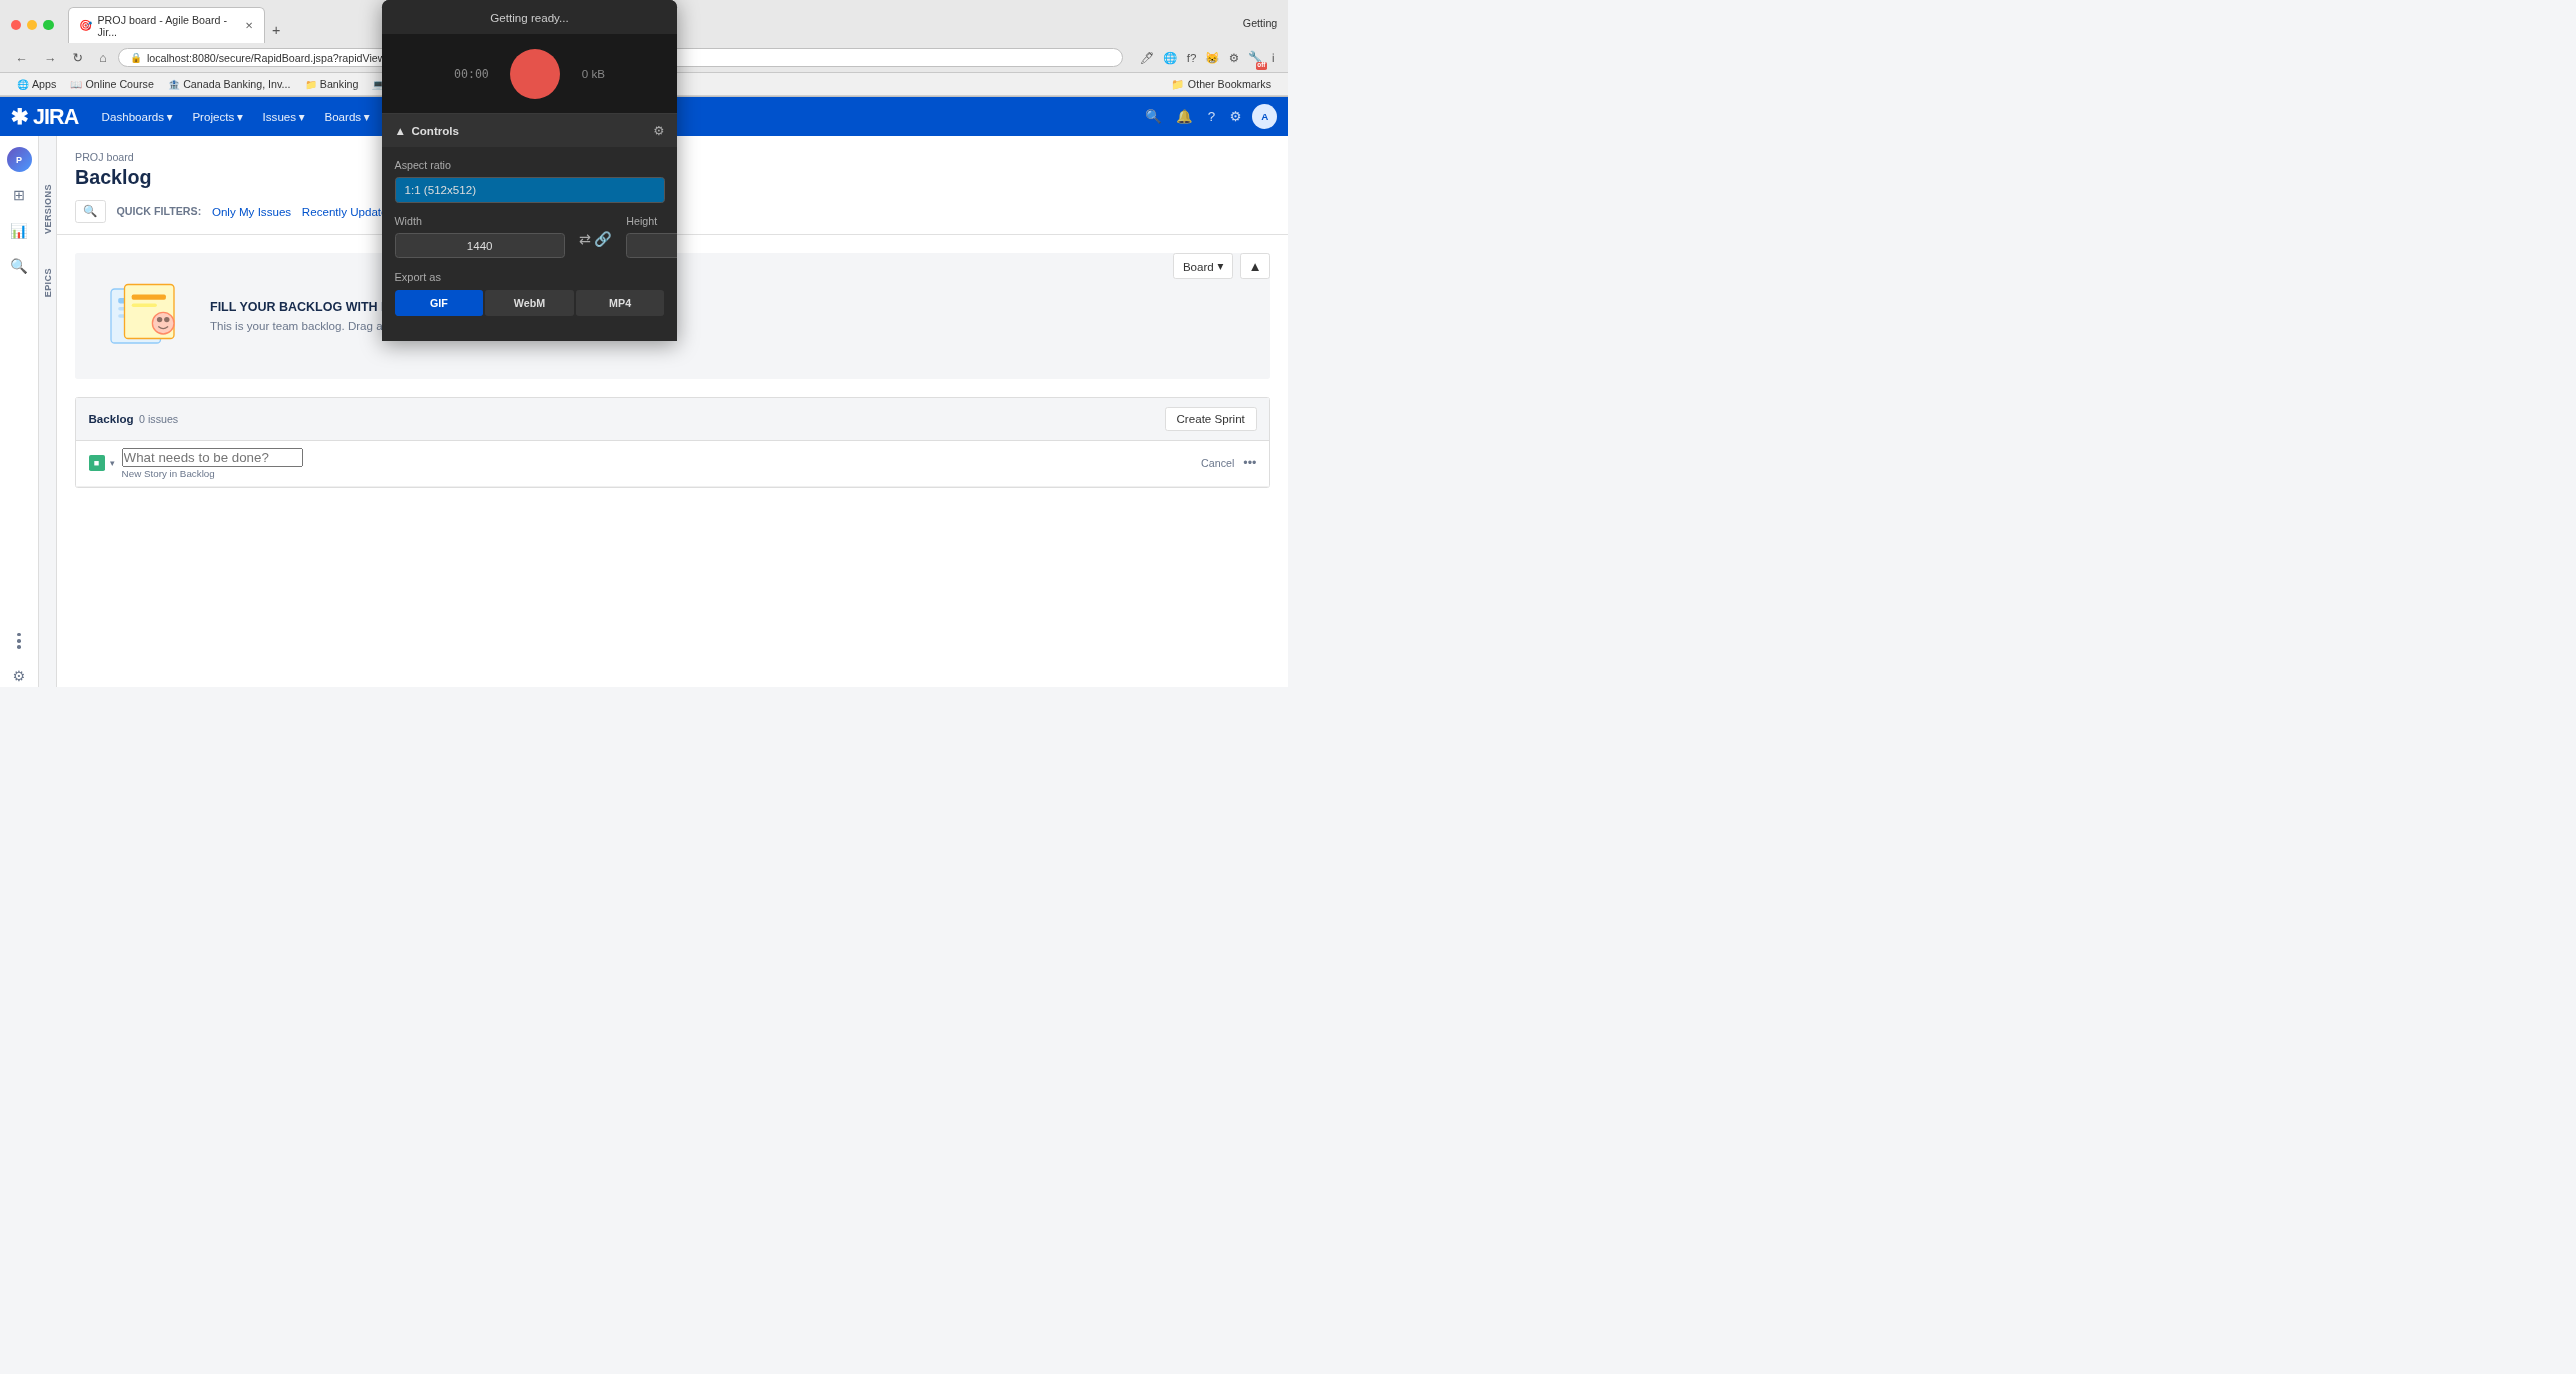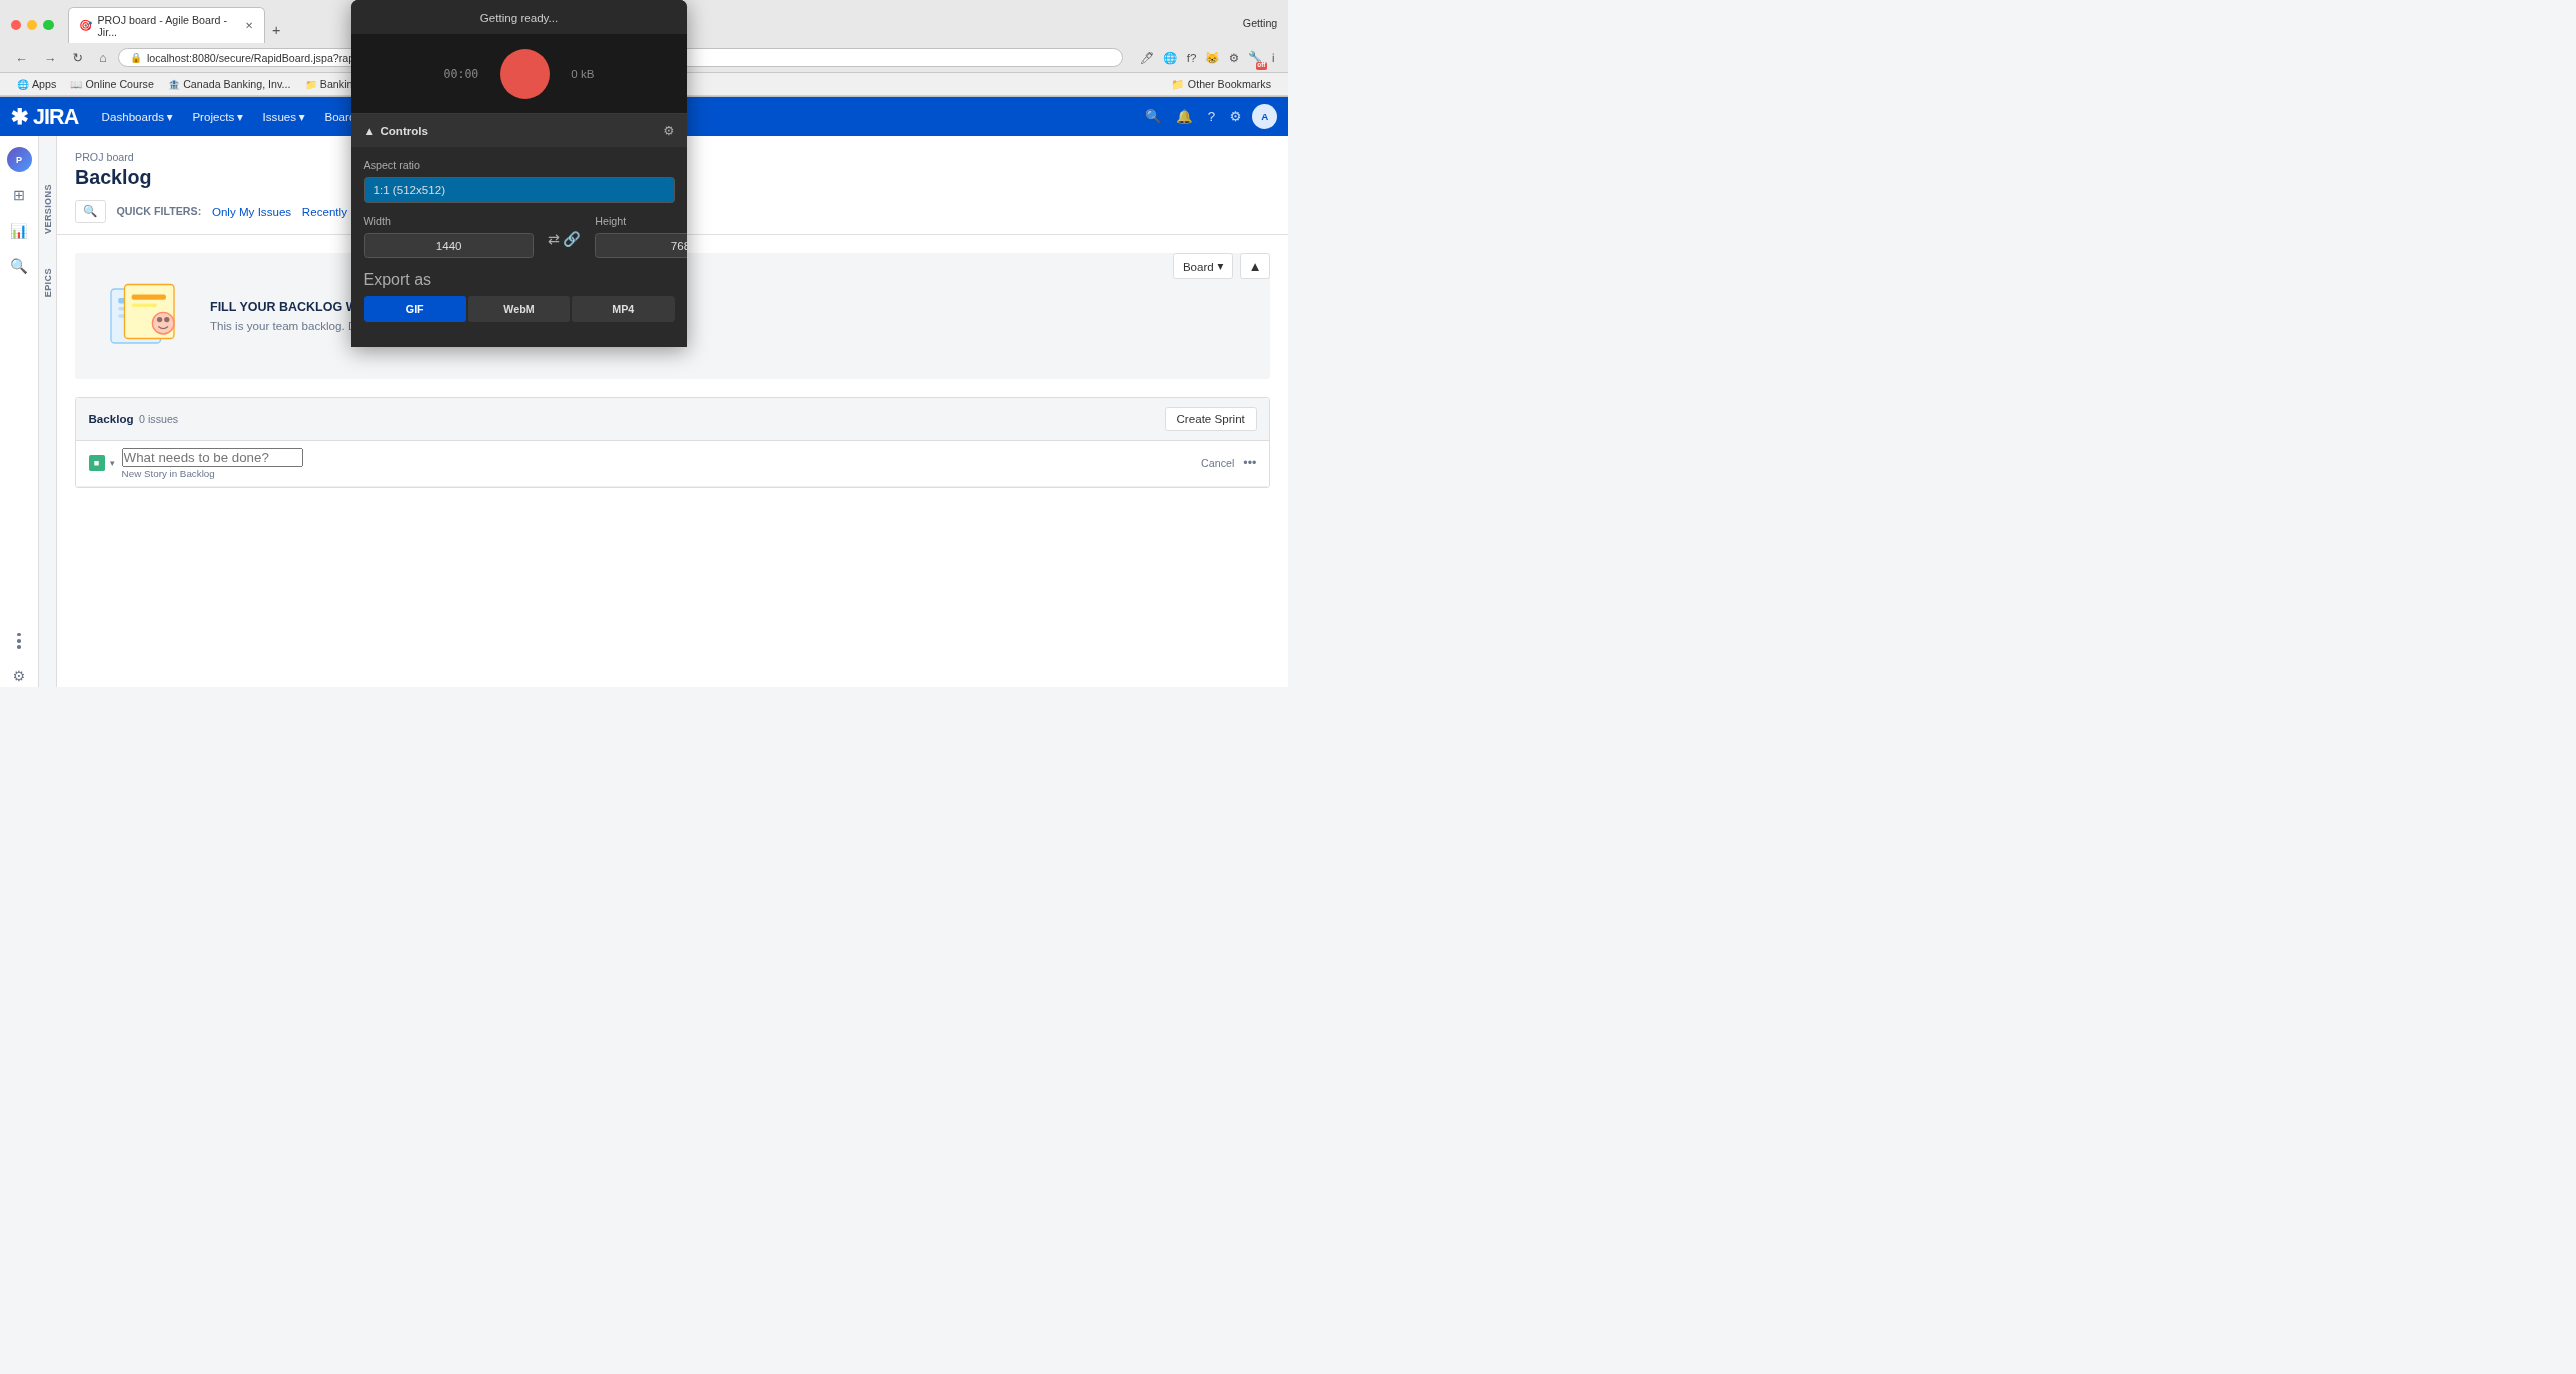--- a/index.html
+++ b/index.html
@@ -153,22 +153,22 @@
     .issue-row { display: flex; align-items: center; padding: 7.2px 12.5px; border-bottom: 0.9px solid #f0f0f0; }
     .issue-icon { width: 16px; height: 16px; background: #36b37e; border-radius: 1.8px; display: flex; align-items: center; justify-content: center; color: #fff; font-size: 9px; font-weight: bold; flex-shrink: 0; margin-right: 5.4px; }
     .issue-chevron { color: #6b778c; font-size: 9px; margin-right: 7.2px; cursor: pointer; }
     .issue-subtext { font-size: 9.8px; color: #6b778c; margin-top: 0.9px; }
     .issue-actions { margin-left: auto; display: flex; gap: 9px; align-items: center; }
     .issue-cancel { font-size: 10.7px; color: #6b778c; cursor: pointer; }
     .issue-more { color: #6b778c; font-size: 12.5px; cursor: pointer; }
 
     
     .recording-widget {
-      position: absolute; top: 0; left: 351px;
-      width: 336px; background: #222; border-radius: 7.2px 7.2px 0 0;
+      position: absolute; top: 0; left: 382px;
+      width: 295px; background: #222; border-radius: 7.2px 7.2px 0 0;
       overflow: hidden; box-shadow: 0 3.6px 21.5px rgba(0,0,0,0.4);
       z-index: 200;
     }
     .recording-status {
       background: #2a2a2a; padding: 10.7px 14.3px; text-align: center;
       font-size: 11.6px; color: #ccc;
     }
     .recording-preview {
       background: #1a1a1a; display: flex; align-items: center; justify-content: center;
       padding: 14.3px; gap: 21.5px; position: relative;
@@ -198,21 +198,21 @@
     .aspect-select {
       width: 100%; background: #0369a1; border: 0.9px solid #555; border-radius: 3.6px;
       color: #ddd; padding: 5.4px 9px; font-size: 11.6px; cursor: pointer;
       appearance: none; outline: none;
     }
     .dimension-input {
       flex: 1; background: #3a3a3a; border: 0.9px solid #555; border-radius: 3.6px;
       color: #ddd; padding: 5.4px 7.2px; font-size: 11.6px; outline: none; text-align: center;
     }
     .dimension-icon { color: #aaa; font-size: 14.3px; cursor: pointer; }
-    .export-label { color: #aaa; font-size: 16px; margin-bottom: 7.2px; }
+    .export-label { color: #aaa; font-size: 11px; margin-bottom: 7.2px; }
     .export-buttons { display: flex; gap: 1.8px; border-radius: 3.6px; overflow: hidden; }
     .export-btn {
       flex: 1; padding: 7.2px; font-size: 10.7px; font-weight: 600; border: none;
       cursor: pointer; border-radius: 2.7px;
     }
     .export-btn-gif { background: #0052cc; color: #fff; }
     .export-btn-webm { background: #3a3a3a; color: #ddd; }
     .export-btn-mp4 { background: #3a3a3a; color: #ddd; }
 
     

